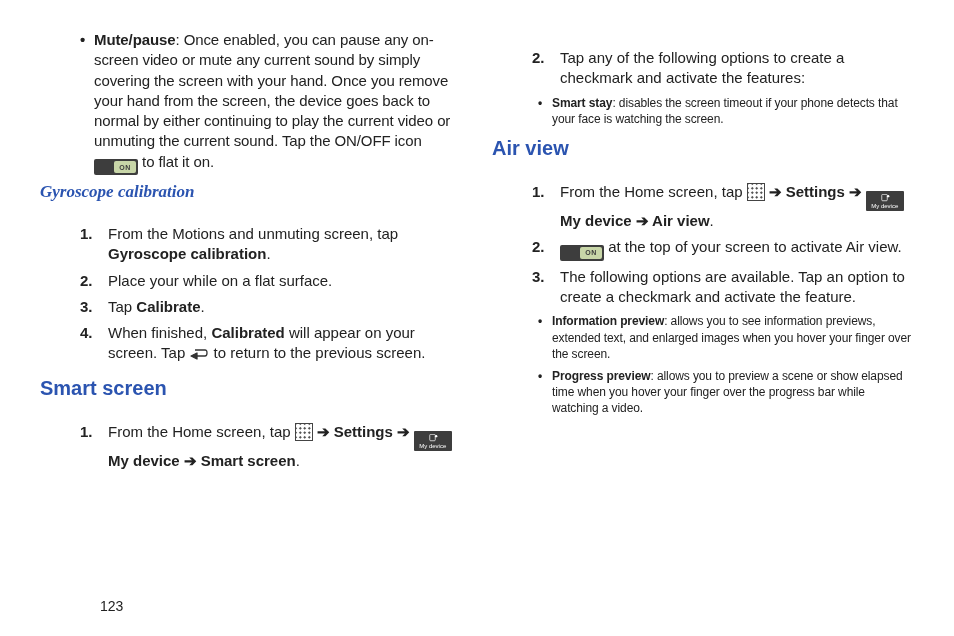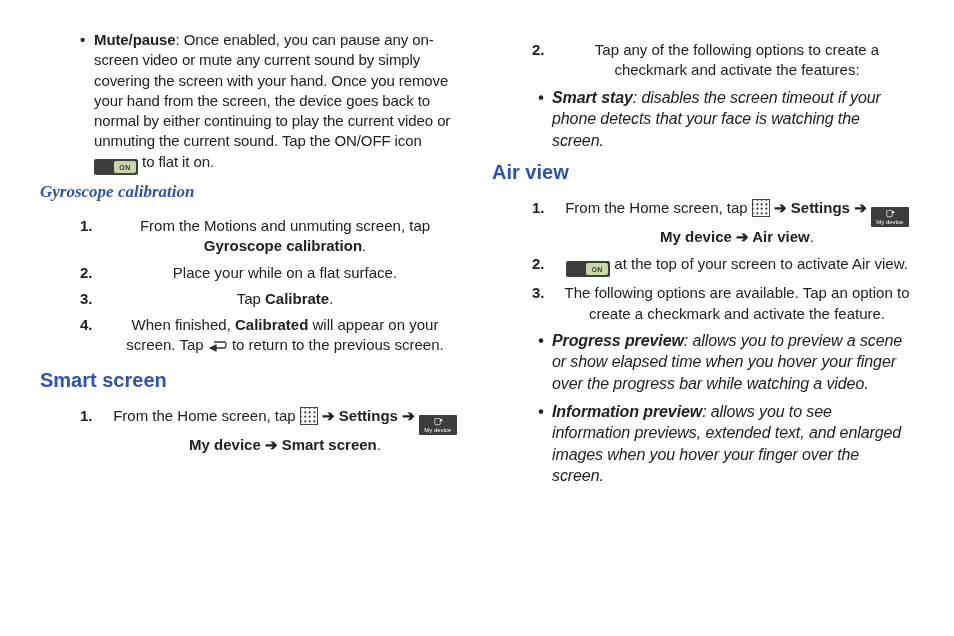--- a/index.html
+++ b/index.html
@@ -35,34 +35,34 @@
     font-family: Georgia, "Times New Roman", serif;
   }
   .sechead {
     color: #2b54b0;
     font-weight: 700;
     font-size: 20px;
     margin: 8px 0 3px 0;
     font-family: "Arial Black", Arial, sans-serif;
   }
   .para { margin: 2px 0 6px 0; font-stretch: condensed; }
-  ol.steps { margin: 12px 0 6px 0; padding-left: 68px; list-style: none; counter-reset: step; text-align: center; }
+  ol.steps { margin: 20px 0 6px 0; padding-left: 68px; list-style: none; counter-reset: step; }
   ol.steps > li { position: relative; margin: 2px 0 6px 0; }
   ol.steps > li::before {
     counter-increment: step;
     content: counter(step) ".";
     position: absolute;
     left: -28px;
     font-weight: 700;
   }
   ul.bullets { margin: 2px 0 4px 0; padding-left: 54px; list-style: none; }
   ul.bullets > li { position: relative; margin: 2px 0 6px 0; font-stretch: condensed; letter-spacing: -0.1px; }
   ul.bullets > li::before { content: "•"; position: absolute; left: -14px; font-weight: 700; }
   ul.sub-bullets { margin: 2px 0 4px 0; padding-left: 26px; list-style: none; }
-  ul.sub-bullets > li { position: relative; margin: 2px 0 6px 0; font-size: 16px; font-style: italic; }
+  ul.sub-bullets > li { position: relative; margin: 2px 0 6px 0; font-size: 12px; }
   ul.sub-bullets > li::before { content: "•"; position: absolute; left: -14px; font-weight: 700; }
   b.strong { font-weight: 700; }
   .icon-onoff {
     display: inline-flex;
     align-items: center;
     justify-content: flex-end;
     width: 44px;
     height: 16px;
     background: #3d3d3d;
     border-radius: 2px;
@@ -194,22 +194,23 @@
         </li>
         <li>
           <span class="icon-onoff">
               <span class="slider">ON</span>
             </span><span> at the top of your screen to activate Air view.</span>
         </li>
         <li>The following options are available. Tap an option to create a checkmark and activate the feature.</li>
       </ol>
       <ul class="sub-bullets" style="padding-left:60px;">
         <li class="narrow">
+          <b class="strong">Information preview</b><span>: allows you to see information previews, extended text, and enlarged images when you hover your finger over the screen.</span>
+        </li>
+        <li class="narrow">
           <b class="strong">Progress preview</b><span>: allows you to preview a scene or show elapsed time when you hover your finger over the progress bar while watching a video.</span>
-        </li>
-        <li class="narrow">
-          <b class="strong">Information preview</b><span>: allows you to see information previews, extended text, and enlarged images when you hover your finger over the screen.</span>
         </li>
       </ul>
     </div>
 
   </div>
+  <div class="pagenum">123</div>
 </div>
 
 </body></html>

